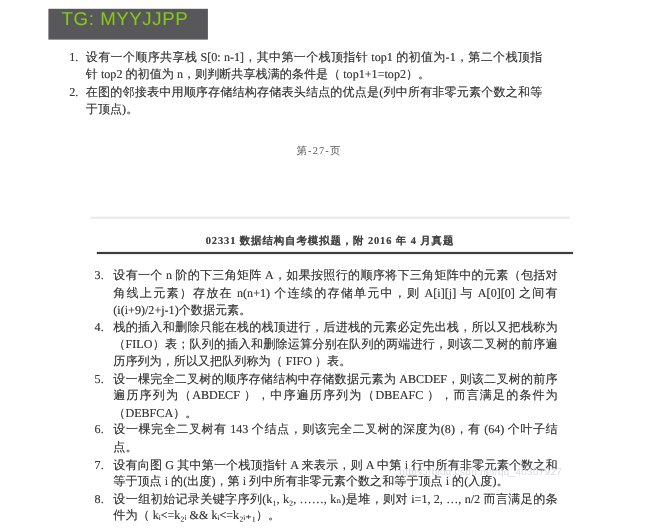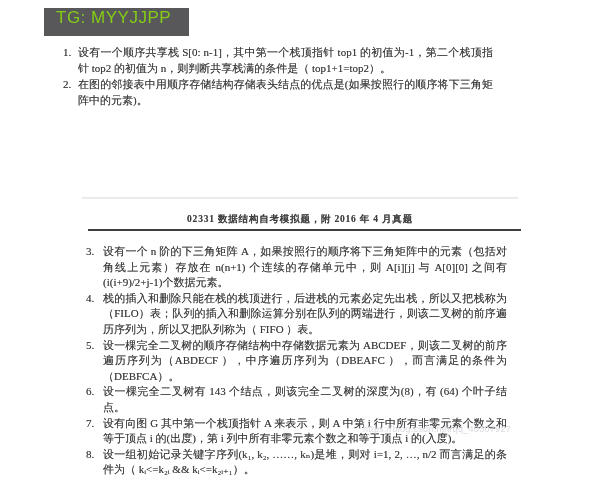--- a/index.html
+++ b/index.html
@@ -51,24 +51,25 @@
     <span>TG: MYYJJPP</span>
   </div>
 
   <div class="p1-items doc-text">
     <div class="item">
       <span class="num">1.</span>
       <span class="txt">设有一个顺序共享栈 S[0: n-1]，其中第一个栈顶指针 top1 的初值为-1，第二个栈顶指针 top2 的初值为 n，则判断共享栈满的条件是（ top1+1=top2）。</span>
     </div>
     <div class="item">
       <span class="num">2.</span>
-      <span class="txt">在图的邻接表中用顺序存储结构存储表头结点的优点是(如果按照行的顺序将下三角矩阵中的元素)。</span>
+      <span class="txt">在图的邻接表中用顺序存储结构存储表头结点的优点是(列中所有非零元素个数之和等于顶点)。</span>
     </div>
   </div>
 
+  <div class="page-label">第-27-页</div>
 
   <div class="page2-top-edge"></div>
 
   <div class="page2-title">02331 数据结构自考模拟题，附 2016 年 4 月真题</div>
   <div class="title-rule"></div>
 
   <div class="p2-items doc-text">
     <div class="item">
       <span class="num">3.</span>
       <span class="txt">设有一个 n 阶的下三角矩阵 A，如果按照行的顺序将下三角矩阵中的元素（包括对角线上元素）存放在 n(n+1) 个连续的存储单元中，则 A[i][j] 与 A[0][0] 之间有 (i(i+9)/2+j-1)个数据元素。</span>

